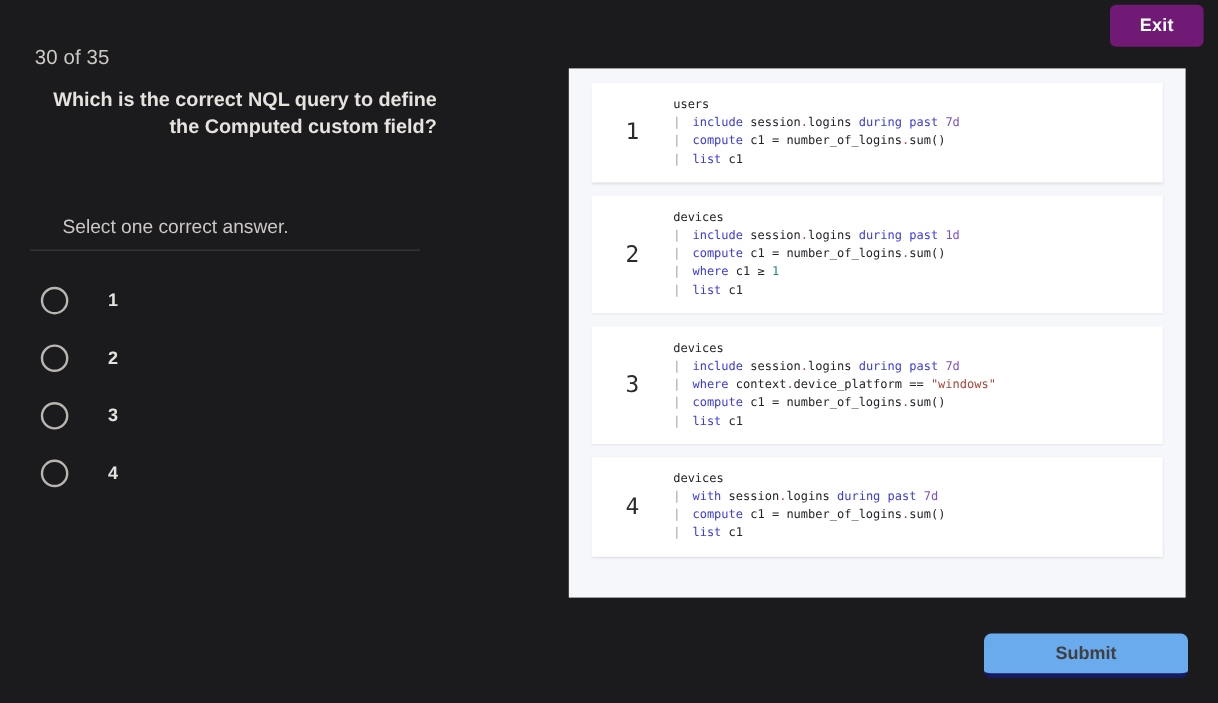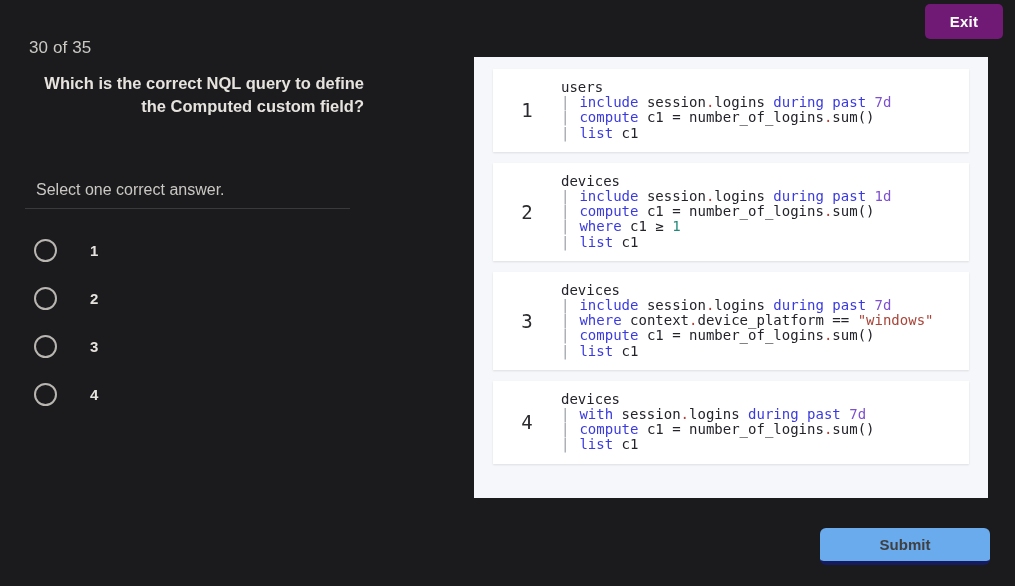--- a/index.html
+++ b/index.html
@@ -55,21 +55,21 @@
     top: 72px;
     width: 335px;
     color: #e6e3de;
     font-size: 16.5px;
     font-weight: bold;
     line-height: 1.42;
     text-align: right;
   }
   #answer-instruction {
     position: absolute;
-    left: 36px;
+    left: 52px;
     top: 181px;
     color: #cbc8c3;
     font-size: 16px;
   }
   #answer-divider {
     position: absolute;
     left: 25px;
     top: 208px;
     width: 325px;
     height: 1px;
@@ -128,21 +128,21 @@
   .card-number {
     flex: 0 0 auto;
     width: 68px;
     text-align: center;
     font-family: "DejaVu Sans Mono", monospace;
     font-size: 19px;
     color: #2c2c30;
   }
   .code-block {
     font-family: "DejaVu Sans Mono", monospace;
-    font-size: 14px;
+    font-size: 10px;
     line-height: 15.2px;
     color: #23232a;
     white-space: pre;
     flex: 1 1 auto;
   }
   .code-line { display: block; }
   .gutter {
     color: #9aa0aa;
     display: inline-block;
     width: 10px;

